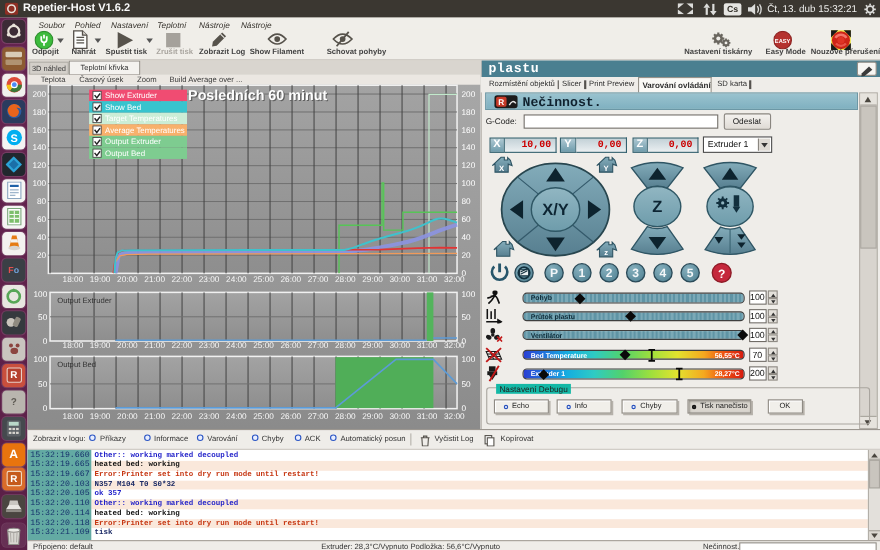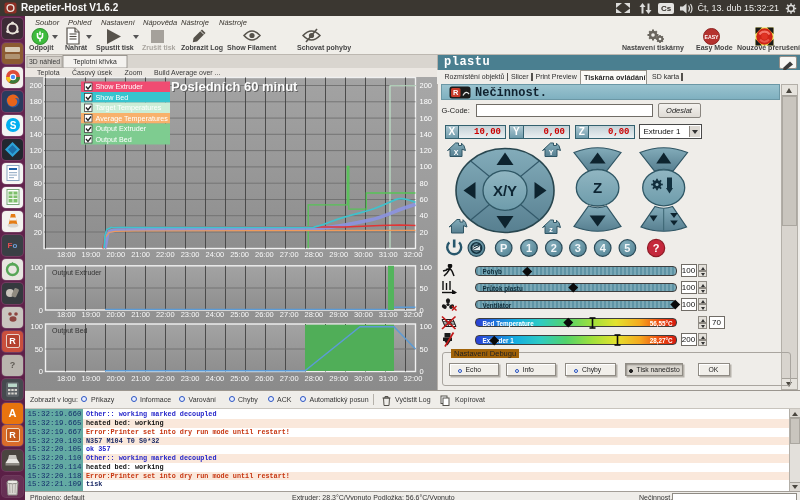--- a/index.html
+++ b/index.html
@@ -162,21 +162,21 @@
  <div class="tile" style="top:460px;background:rgba(255,255,255,0.08);"><svg width="17" height="19" viewBox="0 0 17 19" style="margin-top:1px">
         <path d="M3,5 L14,5 L13,18 L4,18 Z" fill="#D8D6D1" stroke="#8F8D88"></path>
         <ellipse cx="8.5" cy="5" rx="5.5" ry="1.8" fill="#EDEBE7" stroke="#8F8D88"></ellipse>
         <path d="M5.5,7 L6,16 M8.5,7 L8.5,16 M11.5,7 L11,16" stroke="#A8A5A0" stroke-width="0.8" fill="none"></path>
       </svg></div>
  </div>
 <div class="abs" id="menubar">
  <div class="mi" style="left:10px">Soubor</div>
  <div class="mi" style="left:43px">Pohled</div>
  <div class="mi" style="left:76px">Nastavení</div>
- <div class="mi" style="left:118px">Nápověda</div>
+ <div class="mi" style="left:118px">Teplotní</div>
  <div class="mi" style="left:156px">Nástroje</div>
  <div class="mi" style="left:194px">Nástroje</div>
 </div>
 <div class="abs" id="toolbar">
  <svg class="abs" style="left:6px;top:1px" width="18" height="17" viewBox="0 0 18 17">
       <circle cx="9" cy="8.5" r="8" fill="#3DBB3D" stroke="#2E8F2E"></circle>
       <path d="M9,3.5 V7 M6.5,5 V8 A2.5,2.5 0 0,0 11.5,8 V5 M9,10.5 V13.5" stroke="#FFF" stroke-width="1.6" fill="none"></path>
     </svg>
  <div class="drop" style="left:27px"></div>
  <div class="tlab" style="left:4px">Odpojit</div>
@@ -506,21 +506,21 @@
 <div class="abs" style="left:779px;top:56px;width:18px;height:13px;background:#F7F6F3;border:1px solid #948F88;border-radius:2px;"><svg width="16" height="11" viewBox="0 0 16 11">
       <path d="M10,1.5 L13,4.5 L6,10 L3,10.5 L3.5,7.5 Z" fill="#3A3A3A"></path>
     </svg></div>
 <div class="abs" style="left:437px;top:70px;width:363px;height:13.5px;background:#EFEDE9;font-size:7px;color:#2E2E2E;">
  <div class="abs" style="left:7.5px;top:3px;">Rozmístění objektů</div>
  <div class="abs" style="left:69.5px;top:2.5px;width:1.5px;height:8px;background:#55524E;"></div>
  <div class="abs" style="left:74px;top:3px;">Slicer</div>
  <div class="abs" style="left:94px;top:2.5px;width:1.5px;height:8px;background:#55524E;"></div>
  <div class="abs" style="left:98.5px;top:3px;">Print Preview</div>
  <div class="abs" style="left:143px;top:0px;width:67px;height:14px;background:#FAF9F6;border:1px solid #97938B;border-bottom:none;"></div>
- <div class="abs" style="left:147px;top:2.5px;font-weight:bold;font-size:7.3px;">Tiskárna ovládání</div>
+ <div class="abs" style="left:147px;top:2.5px;font-weight:bold;font-size:7.3px;">Varování ovládání</div>
  <div class="abs" style="left:215px;top:3px;">SD karta</div>
  <div class="abs" style="left:244px;top:2.5px;width:1.5px;height:8px;background:#55524E;"></div>
 </div>
 <div class="abs" style="left:441px;top:83.5px;width:339px;height:16px;background:linear-gradient(180deg,#9AC3CF,#7FB0C0);border:1px solid #6B97A5;">
  <svg class="abs" style="left:7px;top:1.5px" width="22" height="13" viewBox="0 0 22 13">
       <rect x="0.5" y="0.5" width="21" height="12" rx="2.5" fill="#1B1B1B"></rect>
       <rect x="2" y="2" width="9.5" height="9" rx="1.5" fill="#C63A28"></rect>
       <text x="6.7" y="9.3" font-size="7.5" font-weight="bold" fill="#FFF" text-anchor="middle" font-family="Liberation Sans,sans-serif">R</text>
       <path d="M14,9.5 Q17,4 20,8" stroke="#E8E8E8" stroke-width="1.3" fill="none"></path>
     </svg>
@@ -530,21 +530,21 @@
  <div class="abs" style="left:0;top:0;width:14.5px;height:11px;background:#E6E3DD;border-bottom:1px solid #A5A19A;">
       <div style="margin:3px auto;width:0;height:0;border-left:3.5px solid transparent;border-right:3.5px solid transparent;border-bottom:5px solid #4A463F;"></div>
     </div>
  <div class="abs" style="left:0;bottom:0;width:14.5px;height:11px;background:#E6E3DD;border-top:1px solid #A5A19A;">
       <div style="margin:3px auto;width:0;height:0;border-left:3.5px solid transparent;border-right:3.5px solid transparent;border-top:5px solid #4A463F;"></div>
     </div>
  <div class="abs" style="left:0;top:11px;width:14.5px;height:130px;background:#C9C5BE;border:1px solid #ABA7A0;"></div>
 </div>
 <div class="abs" style="left:441.5px;top:106px;font-size:7.5px;color:#222;">G-Code:</div>
 <div class="abs" style="left:476px;top:103.5px;width:177px;height:13.5px;background:#FFF;border:1px solid #706C66;"></div>
-<div class="abs" style="left:657.5px;top:103px;width:43px;height:14.5px;background:linear-gradient(180deg,#F4F2EF,#DFDBD5);border:1px solid #8A8680;border-radius:2px;font-size:7.5px;color:#222;text-align:center;line-height:13px;font-style:italic;">Odeslat</div>
+<div class="abs" style="left:657.5px;top:103px;width:43px;height:14.5px;background:linear-gradient(180deg,#F4F2EF,#DFDBD5);border:1px solid #8A8680;border-radius:2px;font-size:7.5px;color:#222;text-align:center;line-height:13px;">Odeslat</div>
 <div class="abs" style="left:444.5px;top:124.5px;width:14.5px;height:14px;background:linear-gradient(180deg,#AFC9D3,#6F9CAC);border:1px solid #33616F;color:#FFF;font-weight:bold;font-size:10px;text-align:center;line-height:12.5px;">X</div>
 <div class="abs" style="left:459px;top:124.5px;width:47px;height:14px;background:linear-gradient(180deg,#C3D1D7,#EAEFF1);border:1px solid #33616F;border-left:none;font-family:'Liberation Mono',monospace;font-weight:bold;font-size:9px;color:#CC0000;text-align:right;line-height:12.5px;padding-right:4px;">10,00</div>
 <div class="abs" style="left:509px;top:124.5px;width:14.5px;height:14px;background:linear-gradient(180deg,#AFC9D3,#6F9CAC);border:1px solid #33616F;color:#FFF;font-weight:bold;font-size:10px;text-align:center;line-height:12.5px;">Y</div>
 <div class="abs" style="left:523.5px;top:124.5px;width:46.5px;height:14px;background:linear-gradient(180deg,#C3D1D7,#EAEFF1);border:1px solid #33616F;border-left:none;font-family:'Liberation Mono',monospace;font-weight:bold;font-size:9px;color:#CC0000;text-align:right;line-height:12.5px;padding-right:4px;">0,00</div>
 <div class="abs" style="left:574.5px;top:124.5px;width:14.5px;height:14px;background:linear-gradient(180deg,#AFC9D3,#6F9CAC);border:1px solid #33616F;color:#FFF;font-weight:bold;font-size:10px;text-align:center;line-height:12.5px;">Z</div>
 <div class="abs" style="left:589px;top:124.5px;width:45.5px;height:14px;background:linear-gradient(180deg,#C3D1D7,#EAEFF1);border:1px solid #33616F;border-left:none;font-family:'Liberation Mono',monospace;font-weight:bold;font-size:9px;color:#CC0000;text-align:right;line-height:12.5px;padding-right:4px;">0,00</div>
 <div class="abs" style="left:638.5px;top:124px;width:63.5px;height:15px;background:#FFF;border:1px solid #4A4A4A;font-size:8px;color:#111;line-height:13px;padding-left:4px;">Extruder 1
  <div class="abs" style="right:1px;top:1px;width:11px;height:11px;background:#DDD9D3;border-left:1px solid #8A8680;">
       <div style="margin:4px auto;width:0;height:0;border-left:3px solid transparent;border-right:3px solid transparent;border-top:4px solid #333;"></div>
     </div>
@@ -730,21 +730,21 @@
     <span class="ttxt">56,55°C</span>
   </div>
 <div class="dia" style="left:564.6px;top:319.4px;"></div>
 <svg class="ibm" style="left:588.5px;top:316.5px;" viewBox="0 0 7 12">
     <g stroke="#0A0A0A" stroke-width="1.6">
       <line x1="0.5" y1="1" x2="6.5" y2="1"></line>
       <line x1="0.5" y1="11" x2="6.5" y2="11"></line>
       <line x1="3.5" y1="1" x2="3.5" y2="11"></line>
     </g>
   </svg>
-<div class="vbox" style="top:316.1px;margin-left:28px;">70</div>
+<div class="vbox" style="top:316.1px;">70</div>
 <div class="spin" style="top:316.1px;">
     <div class="u"></div>
     <div class="d"></div>
   </div>
 <svg class="abs" style="left:441px;top:332px" width="15" height="15" viewBox="0 0 15 15">
     <g fill="#1A1A1A">
       <rect x="3.5" y="1" width="6" height="4.5"></rect>
       <rect x="2" y="5.5" width="9" height="3.5"></rect>
       <polygon points="6.5,13.5 3.5,9 9.5,9"></polygon>
     </g>
@@ -761,21 +761,21 @@
       <line x1="0.5" y1="11" x2="6.5" y2="11"></line>
       <line x1="3.5" y1="1" x2="3.5" y2="11"></line>
     </g>
   </svg>
 <div class="vbox" style="top:333.4px;">200</div>
 <div class="spin" style="top:333.4px;">
     <div class="u"></div>
     <div class="d"></div>
   </div>
 <div class="abs" style="left:441.5px;top:352px;width:349px;height:34px;border:1px solid #A9A59F;border-radius:3px;"></div>
-<div class="abs" style="left:451px;top:348.5px;background:#a16207;padding:0 3px;font-size:7.5px;color:#222;">Nastavení Debugu</div>
+<div class="abs" style="left:451px;top:348.5px;background:#14b8a6;padding:0 3px;font-size:7.5px;color:#222;">Nastavení Debugu</div>
 <div class="dbtn" style="left:448.5px;width:50.5px;padding-left:8px;"><span class="ddot"></span>Echo</div>
 <div class="dbtn" style="left:505.5px;width:50.5px;padding-left:8px;"><span class="ddot"></span>Info</div>
 <div class="dbtn" style="left:565px;width:50.5px;padding-left:8px;"><span class="ddot"></span>Chyby</div>
 <div class="dbtn" style="left:624.5px;width:58px;padding-left:3px;background:#DAD6CF;box-shadow:1.5px 1.5px 0 #B5B1AA,inset 1px 1px 2px #8F8B84;"><span class="ddot" style="background:#2A2A2A;border-color:#111;"></span>Tisk nanečisto</div>
 <div class="dbtn" style="left:697.5px;width:32px;text-align:center;">OK</div>
 
 <div class="abs" id="logbar">
  <div class="abs" style="left:5px;top:4.5px;">Zobrazit v logu:</div>
  <div class="abs" style="left:56px;top:4px;"><span class="dot"></span></div>
  <div class="abs" style="left:66px;top:4.5px;">Příkazy</div>

